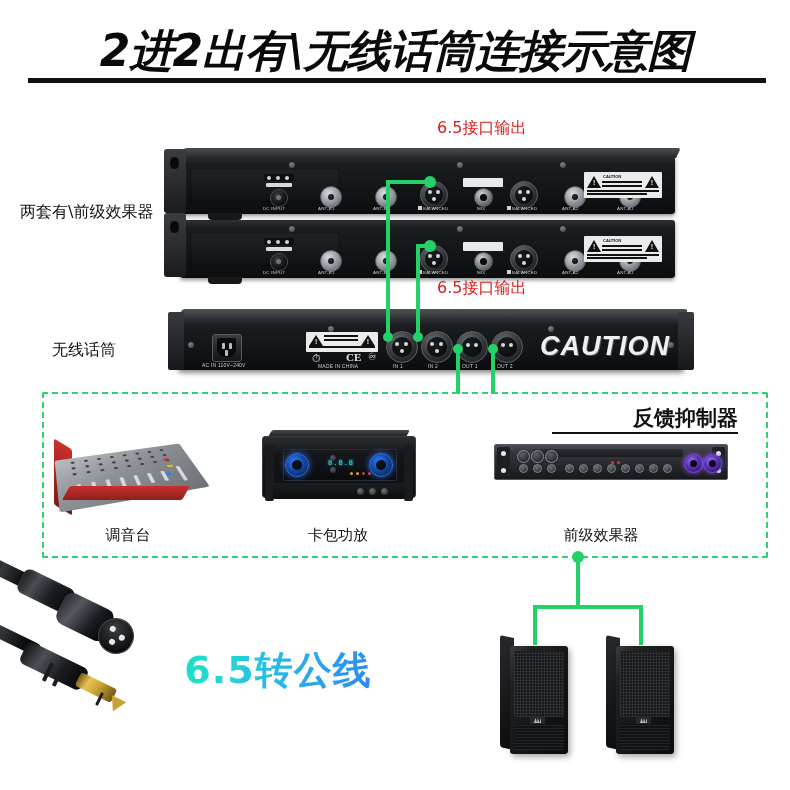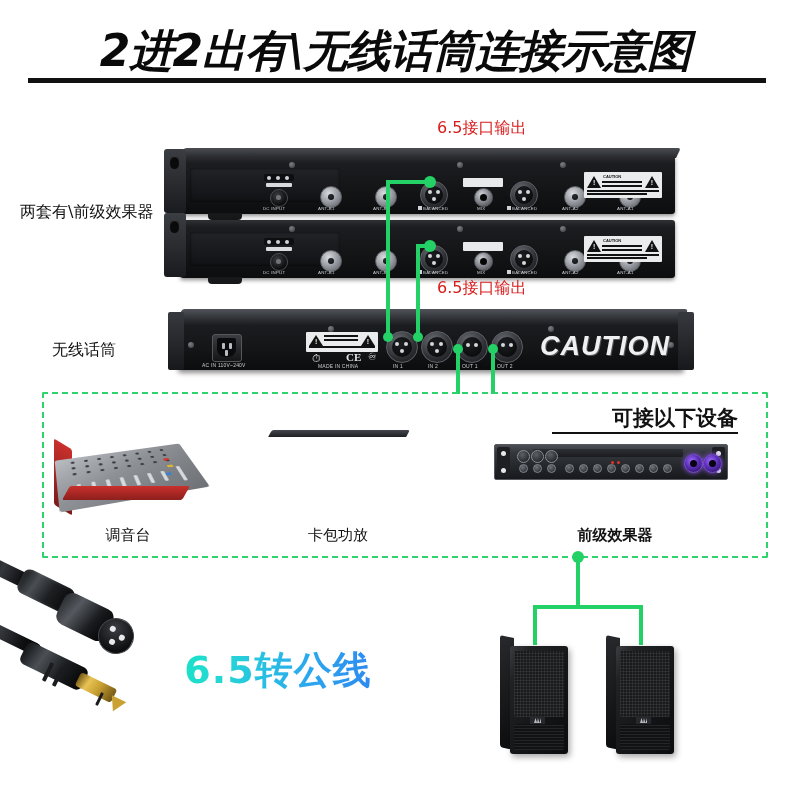--- a/index.html
+++ b/index.html
@@ -646,21 +646,21 @@
 
 <div class="abs node node-sm" style="left:383px;top:332px;"></div>
 <div class="abs node node-sm" style="left:413px;top:332px;"></div>
 
 <div class="abs node node-sm" style="left:453px;top:344px;"></div>
 <div class="abs node node-sm" style="left:488px;top:344px;"></div>
 <div class="abs wire wire-v" style="left:456px;top:350px;height:44px;"></div>
 <div class="abs wire wire-v" style="left:491px;top:350px;height:44px;"></div>
 
 <div class="abs" id="dash-box"></div>
-<div class="abs" id="dash-title">可接以下设备</div>
+<div class="abs" id="dash-title">反馈抑制器</div>
 <div class="abs" id="dash-title-rule"></div>
 
 <div class="abs" id="mixer">
   <div class="mx-red"></div>
   <div class="mx-body">
     <div class="mx-knob" style="left:16px;top:6px;"></div>
       <div class="mx-knob" style="left:30px;top:6px;"></div>
     <div class="mx-knob" style="left:44px;top:6px;"></div>
       <div class="mx-knob" style="left:58px;top:6px;"></div>
     <div class="mx-knob" style="left:72px;top:6px;"></div>
@@ -694,20 +694,41 @@
       <div class="mx-fader" style="left:88px;top:44px;"></div>
     <div class="mx-fader" style="left:102px;top:44px;"></div>
       <div class="mx-fader" style="left:120px;top:40px;height:24px;"></div>
   </div>
   <div class="mx-red2"></div>
 </div>
 <div class="dev-cap" style="left:88px;top:526px;width:80px;">调音台</div>
 
 <div class="abs" id="amp">
   <div class="amp-topline"></div>
+  <div class="amp-body">
+    <div class="amp-ear" style="left:2px;"></div>
+    <div class="amp-ear" style="right:2px;"></div>
+    <div class="amp-screen">
+      <div class="amp-led" style="left:44px;top:9px;">8.8.8</div>
+      <div class="amp-bknob" style="left:46px;top:5px;"></div>
+      <div class="amp-bknob" style="left:46px;top:17px;"></div>
+      <div class="amp-bknob" style="left:92px;top:5px;"></div>
+      <div class="amp-bknob" style="left:92px;top:17px;"></div>
+      <div class="amp-dot" style="left:66px;top:22px;background:#e5a22b;"></div>
+      <div class="amp-dot" style="left:72px;top:22px;background:#e5a22b;"></div>
+      <div class="amp-dot" style="left:78px;top:22px;background:#d8402f;"></div>
+      <div class="amp-dot" style="left:84px;top:22px;background:#d8402f;"></div>
+    </div>
+    <div class="amp-knob" style="left:22px;top:16px;"></div>
+    <div class="amp-knob" style="right:22px;top:16px;"></div>
+    <div class="amp-lower"></div>
+    <div class="amp-rknob" style="left:94px;top:51px;"></div>
+    <div class="amp-rknob" style="left:106px;top:51px;"></div>
+    <div class="amp-rknob" style="left:118px;top:51px;"></div>
+  </div>
 </div>
 <div class="dev-cap" style="left:298px;top:526px;width:80px;">卡包功放</div>
 
 <div class="abs" id="fx">
   <div class="fx-body">
     <div class="fx-ear" style="left:2px;"></div>
     <div class="fx-ear" style="right:2px;"></div>
     <div class="fx-strip"></div>
     <div class="fx-bigknob" style="left:22px;top:5px;"></div>
     <div class="fx-bigknob" style="left:36px;top:5px;"></div>
@@ -722,21 +743,21 @@
     <div class="fx-knob" style="left:126px;top:19px;"></div>
     <div class="fx-red" style="left:116px;top:16px;"></div>
     <div class="fx-red" style="left:122px;top:16px;"></div>
     <div class="fx-knob" style="left:140px;top:19px;"></div>
     <div class="fx-knob" style="left:154px;top:19px;"></div>
     <div class="fx-knob" style="left:168px;top:19px;"></div>
     <div class="fx-purple" style="left:189px;top:9px;"></div>
     <div class="fx-purple" style="left:208px;top:9px;"></div>
   </div>
 </div>
-<div class="dev-cap" style="left:570px;top:526px;width:90px;font-weight:bold;">前级效果器</div>
+<div class="dev-cap" style="left:556px;top:526px;width:90px;">前级效果器</div>
 
 <div class="abs node" style="left:572px;top:551px;"></div>
 <div class="abs wire wire-v" style="left:576px;top:557px;height:50px;"></div>
 <div class="abs wire wire-h" style="left:533px;top:605px;width:110px;"></div>
 <div class="abs wire wire-v" style="left:533px;top:605px;height:40px;"></div>
 <div class="abs wire wire-v" style="left:639px;top:605px;height:40px;"></div>
 
 <div class="speaker abs" style="left:500px;top:638px;">
   <div class="sp-side"></div>
   <div class="sp-front">

